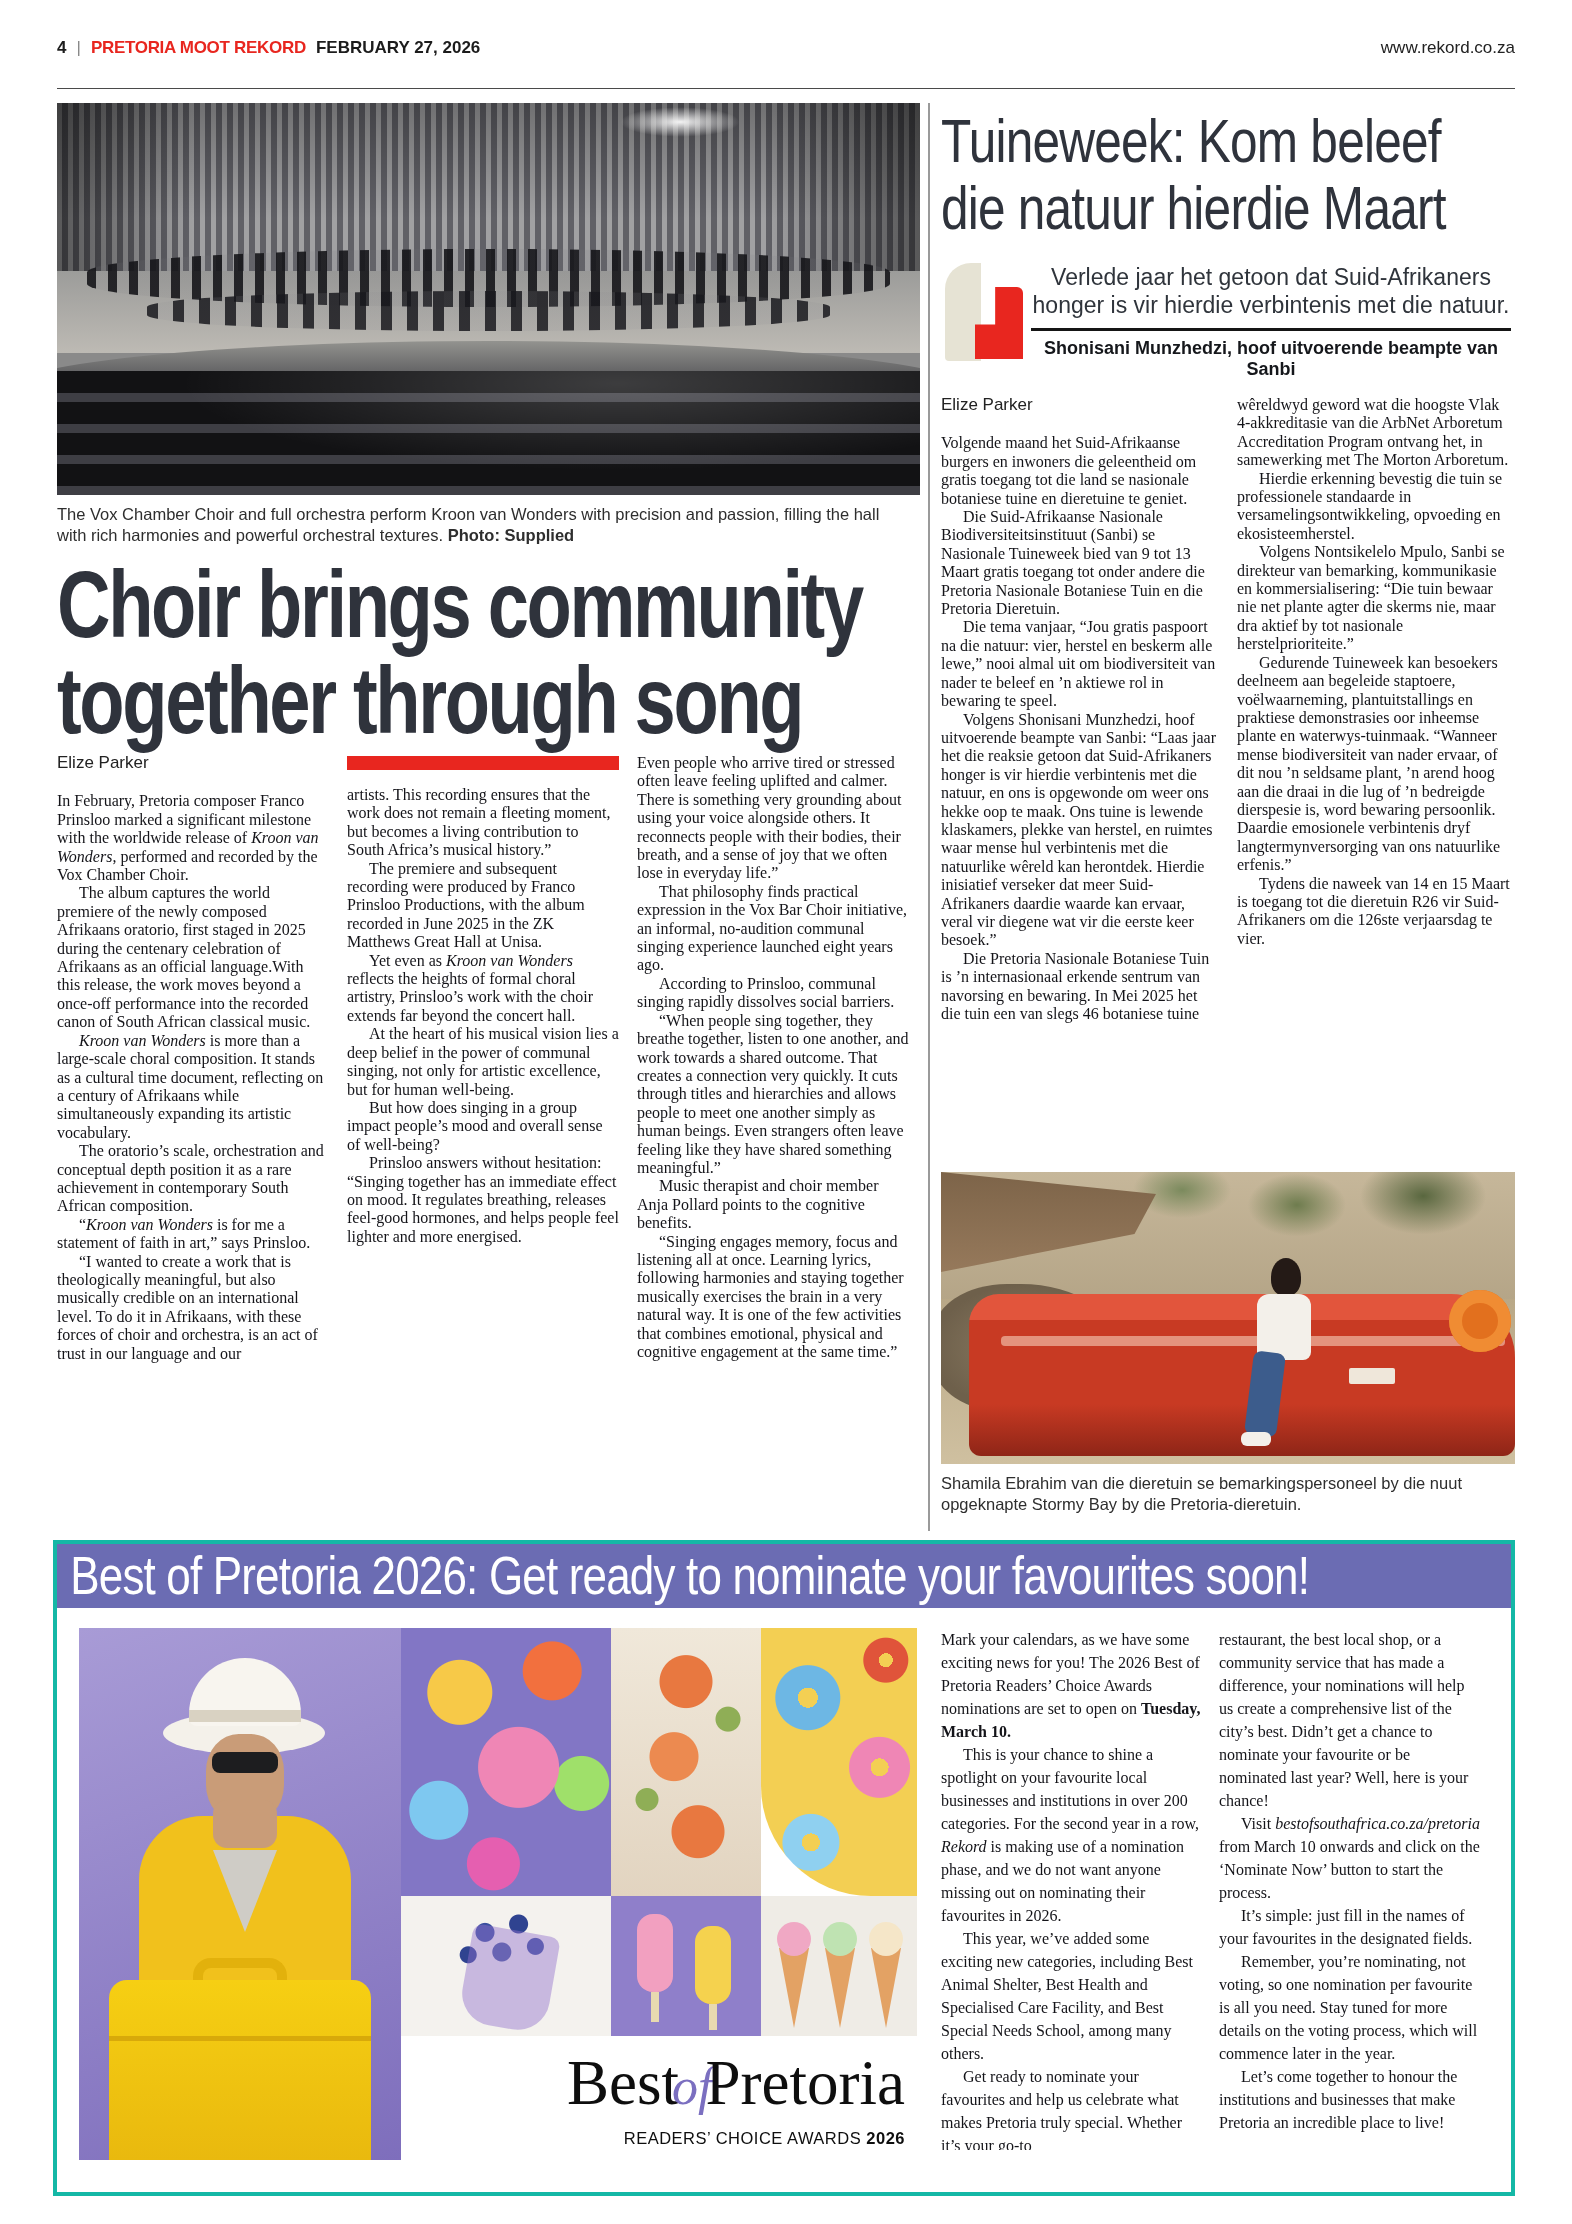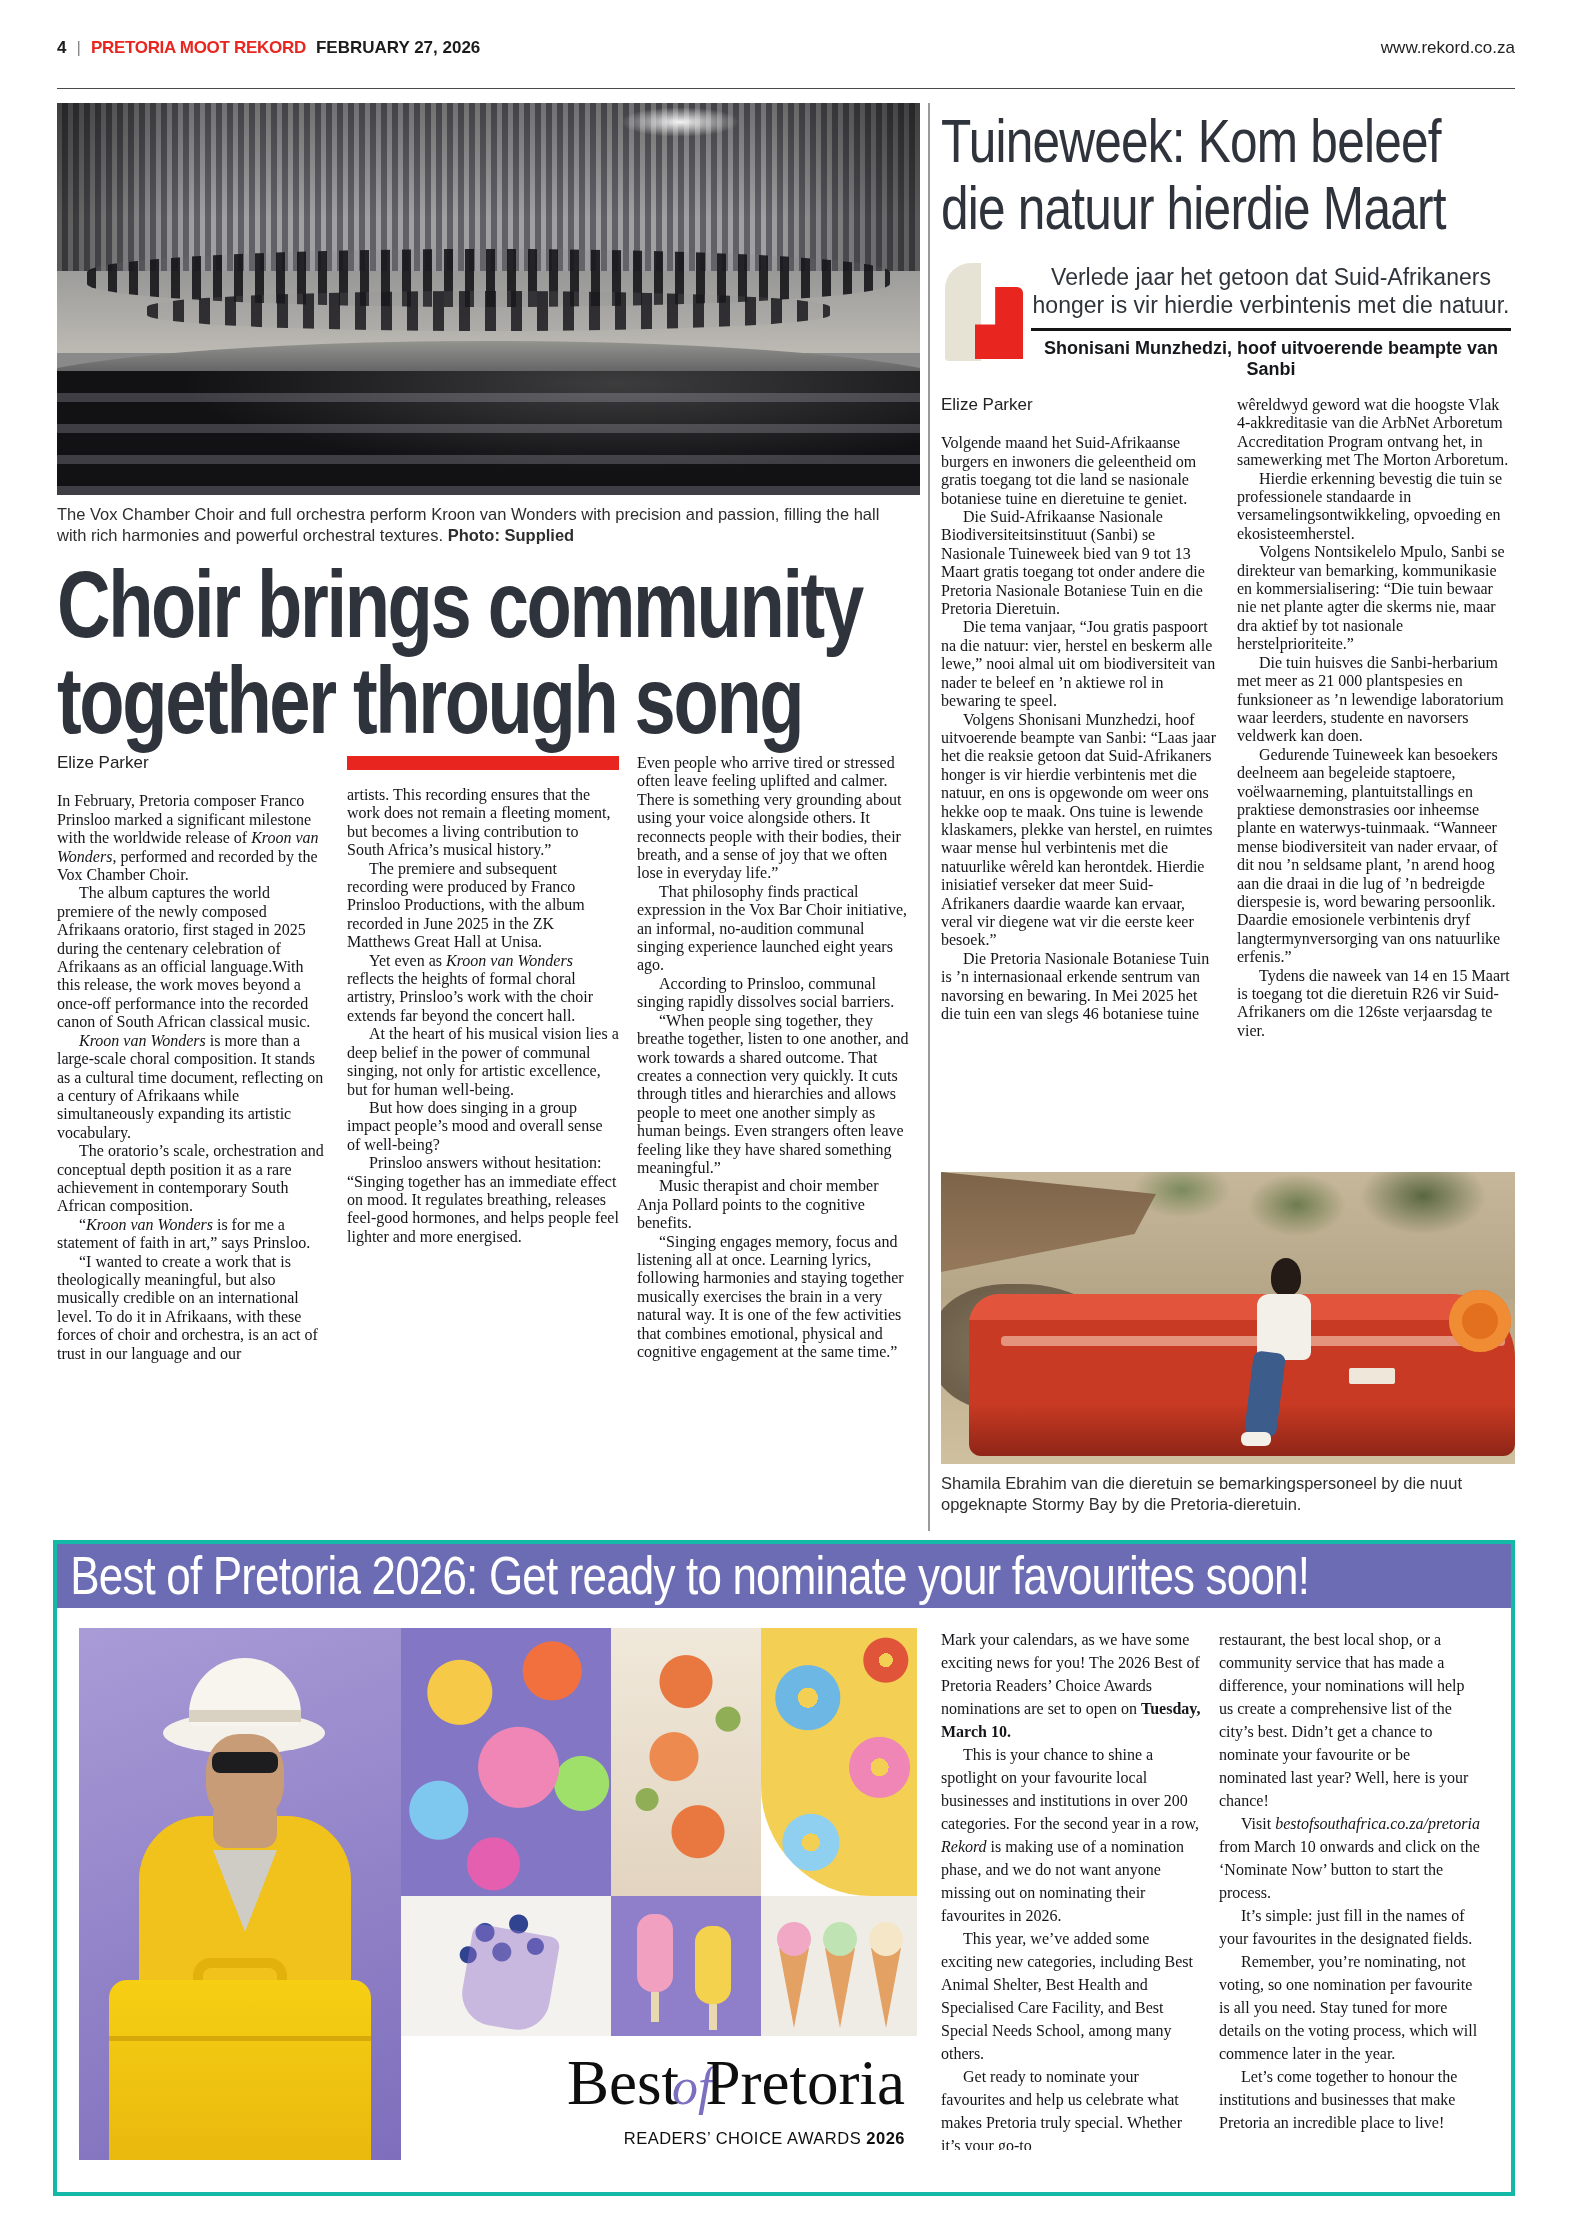--- a/index.html
+++ b/index.html
@@ -270,21 +270,20 @@
             <p class="para">Die tema vanjaar, “Jou gratis paspoort na die natuur: vier, herstel en beskerm alle lewe,” nooi almal uit om biodiversiteit van nader te beleef en ’n aktiewe rol in bewaring te speel.</p>
             <p class="para">Volgens Shonisani Munzhedzi, hoof uitvoerende beampte van Sanbi: “Laas jaar het die reaksie getoon dat Suid-Afrikaners honger is vir hierdie verbintenis met die natuur, en ons is opgewonde om weer ons hekke oop te maak. Ons tuine is lewende klaskamers, plekke van herstel, en ruimtes waar mense hul verbintenis met die natuurlike wêreld kan herontdek. Hierdie inisiatief verseker dat meer Suid-Afrikaners daardie waarde kan ervaar, veral vir diegene wat vir die eerste keer besoek.”</p>
             <p class="para">Die Pretoria Nasionale Botaniese Tuin is ’n internasionaal erkende sentrum van navorsing en bewaring. In Mei 2025 het die tuin een van slegs 46 botaniese tuine</p>
           </div>
       </div>
       <div class="ncol rcol">
         <div>
             <p class="para first">wêreldwyd geword wat die hoogste Vlak 4-akkreditasie van die ArbNet Arboretum Accreditation Program ontvang het, in samewerking met The Morton Arboretum.</p>
             <p class="para">Hierdie erkenning bevestig die tuin se professionele standaarde in versamelingsontwikkeling, opvoeding en ekosisteemherstel.</p>
             <p class="para">Volgens Nontsikelelo Mpulo, Sanbi se direkteur van bemarking, kommunikasie en kommersialisering: “Die tuin bewaar nie net plante agter die skerms nie, maar dra aktief by tot nasionale herstelprioriteite.”</p>
-            <p class="para">Die tuin huisves die Sanbi-herbarium met meer as 21 000 plantspesies en funksioneer as ’n lewendige laboratorium waar leerders, studente en navorsers veldwerk kan doen.</p>
             <p class="para">Gedurende Tuineweek kan besoekers deelneem aan begeleide staptoere, voëlwaarneming, plantuitstallings en praktiese demonstrasies oor inheemse plante en waterwys-tuinmaak. “Wanneer mense biodiversiteit van nader ervaar, of dit nou ’n seldsame plant, ’n arend hoog aan die draai in die lug of ’n bedreigde dierspesie is, word bewaring persoonlik. Daardie emosionele verbintenis dryf langtermynversorging van ons natuurlike erfenis.”</p>
             <p class="para">Tydens die naweek van 14 en 15 Maart is toegang tot die dieretuin R26 vir Suid-Afrikaners om die 126ste verjaarsdag te vier.</p>
           </div>
       </div>
     </div>
 
     <div class="photo-boat">
       <div class="pb-back"></div>
       <div class="pb-roof"></div>
       <div class="pb-sand"></div>

